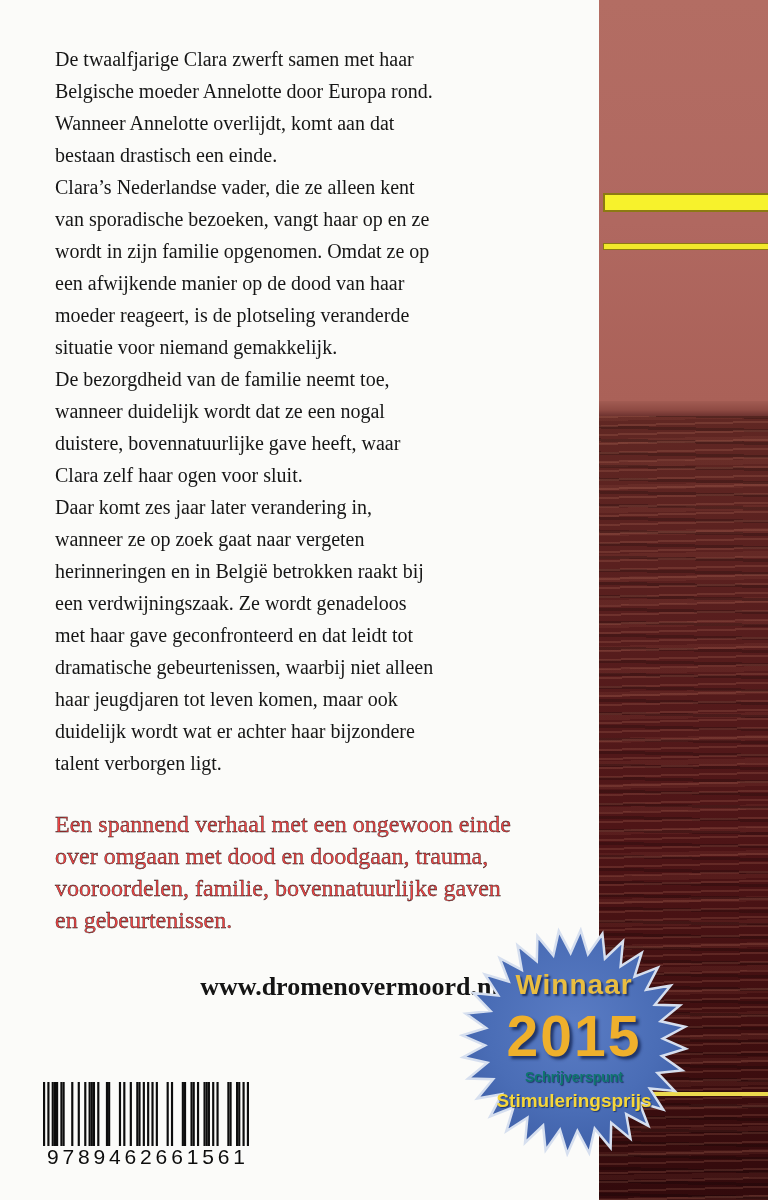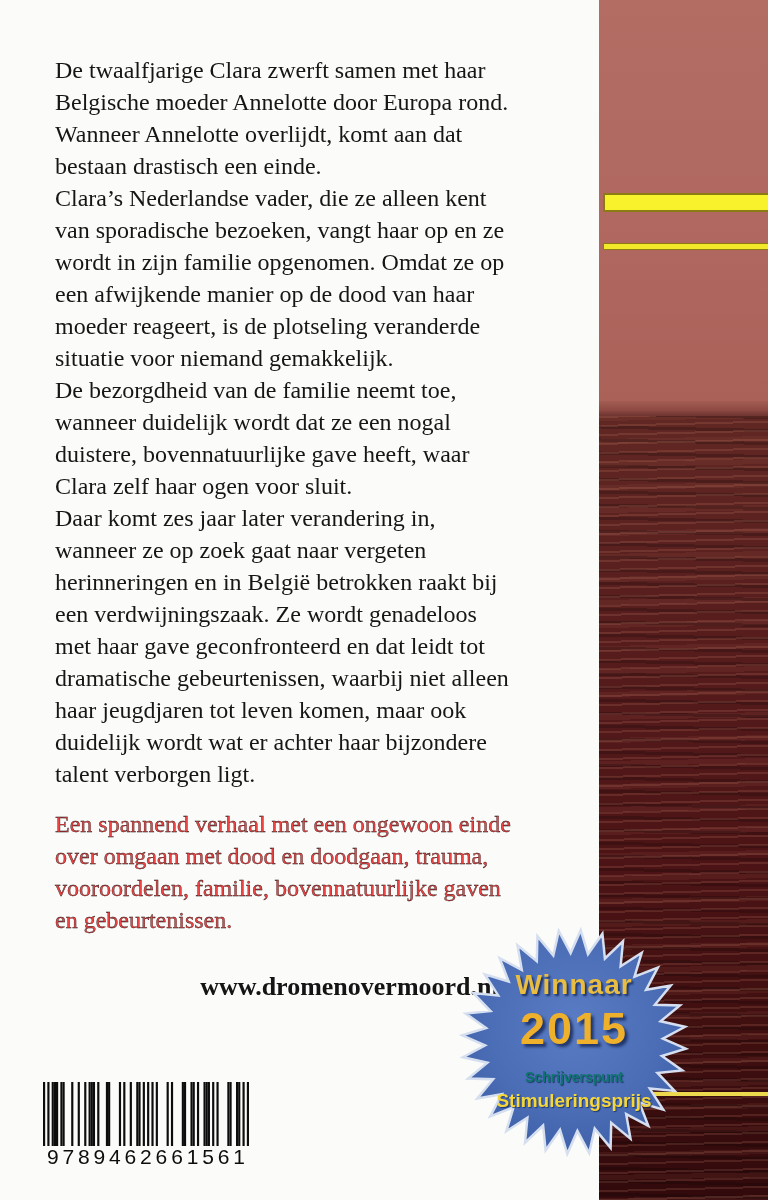--- a/index.html
+++ b/index.html
@@ -20,36 +20,36 @@
          repeating-linear-gradient(181.2deg, rgba(0,0,0,0.20) 0 3px, rgba(0,0,0,0) 3px 13px),
          repeating-linear-gradient(179deg, rgba(190,110,90,0.10) 0 5px, rgba(190,110,90,0) 5px 23px),
          linear-gradient(180deg,#602723 0%,#571d1d 28%,#4d1416 55%,#400f10 78%,#320a0c 100%);}
   .stripe-thick{position:absolute;left:4px;right:0;top:193px;height:15px;
        background:#f7f22c;border:2px solid #8c7a12;border-right:none;}
   .stripe-thin{position:absolute;left:4px;right:0;top:243px;height:5px;
        background:#f2e92b;border:1px solid #8c7a12;border-right:none;}
   .bottom-line{position:absolute;left:600px;width:168px;top:1092px;height:4px;
        background:#ecd94e;z-index:2;}
   
-  .blurb{position:absolute;left:55px;top:54px;width:545px;
-       font-size:24px;line-height:32px;color:#161616;white-space:pre-line;z-index:2;}
+  .blurb{position:absolute;left:55px;top:43px;width:545px;
+       font-size:20px;line-height:32px;color:#161616;white-space:pre-line;z-index:2;}
   .closing{position:absolute;left:55px;top:808px;width:545px;
        font-size:24px;line-height:32px;color:#ef4444;white-space:pre-line;
        -webkit-text-stroke:0.35px #111;z-index:2;}
   .website{position:absolute;left:10px;top:972px;width:599px;text-align:center;
        font-size:26px;font-weight:bold;color:#141414;z-index:2;padding-left:40px;}
   
   .badge{position:absolute;left:459px;top:927px;width:230px;height:230px;z-index:3;
        font-family:Liberation Sans, sans-serif;text-align:center;}
   .badge svg{position:absolute;left:0;top:0;}
   .badge-winnaar{position:absolute;left:0;top:42px;width:100%;
        font-size:28px;font-weight:bold;color:#e9bd41;letter-spacing:1px;
        text-shadow:2px 2px 2px rgba(23,42,92,0.85);}
   .badge-year{position:absolute;left:0;top:76px;width:100%;
-       font-size:45px;font-weight:bold;color:#efb02c;letter-spacing:2px;
+       font-size:57px;font-weight:bold;color:#efb02c;letter-spacing:2px;
        text-shadow:3px 3px 3px rgba(23,42,92,0.85);}
   .badge-sub1{position:absolute;left:0;top:142px;width:100%;
        font-size:14px;font-weight:bold;color:#0f766e;
        text-shadow:1px 1px 1px rgba(23,42,92,0.8);}
   .badge-sub2{position:absolute;left:0;top:163px;width:100%;
        font-size:19px;font-weight:bold;color:#f6d73a;
        text-shadow:1px 1px 1px rgba(23,42,92,0.8);}
   
   .barcode{position:absolute;left:43px;top:1082px;width:206px;z-index:2;}
   .barcode svg{display:block;}

